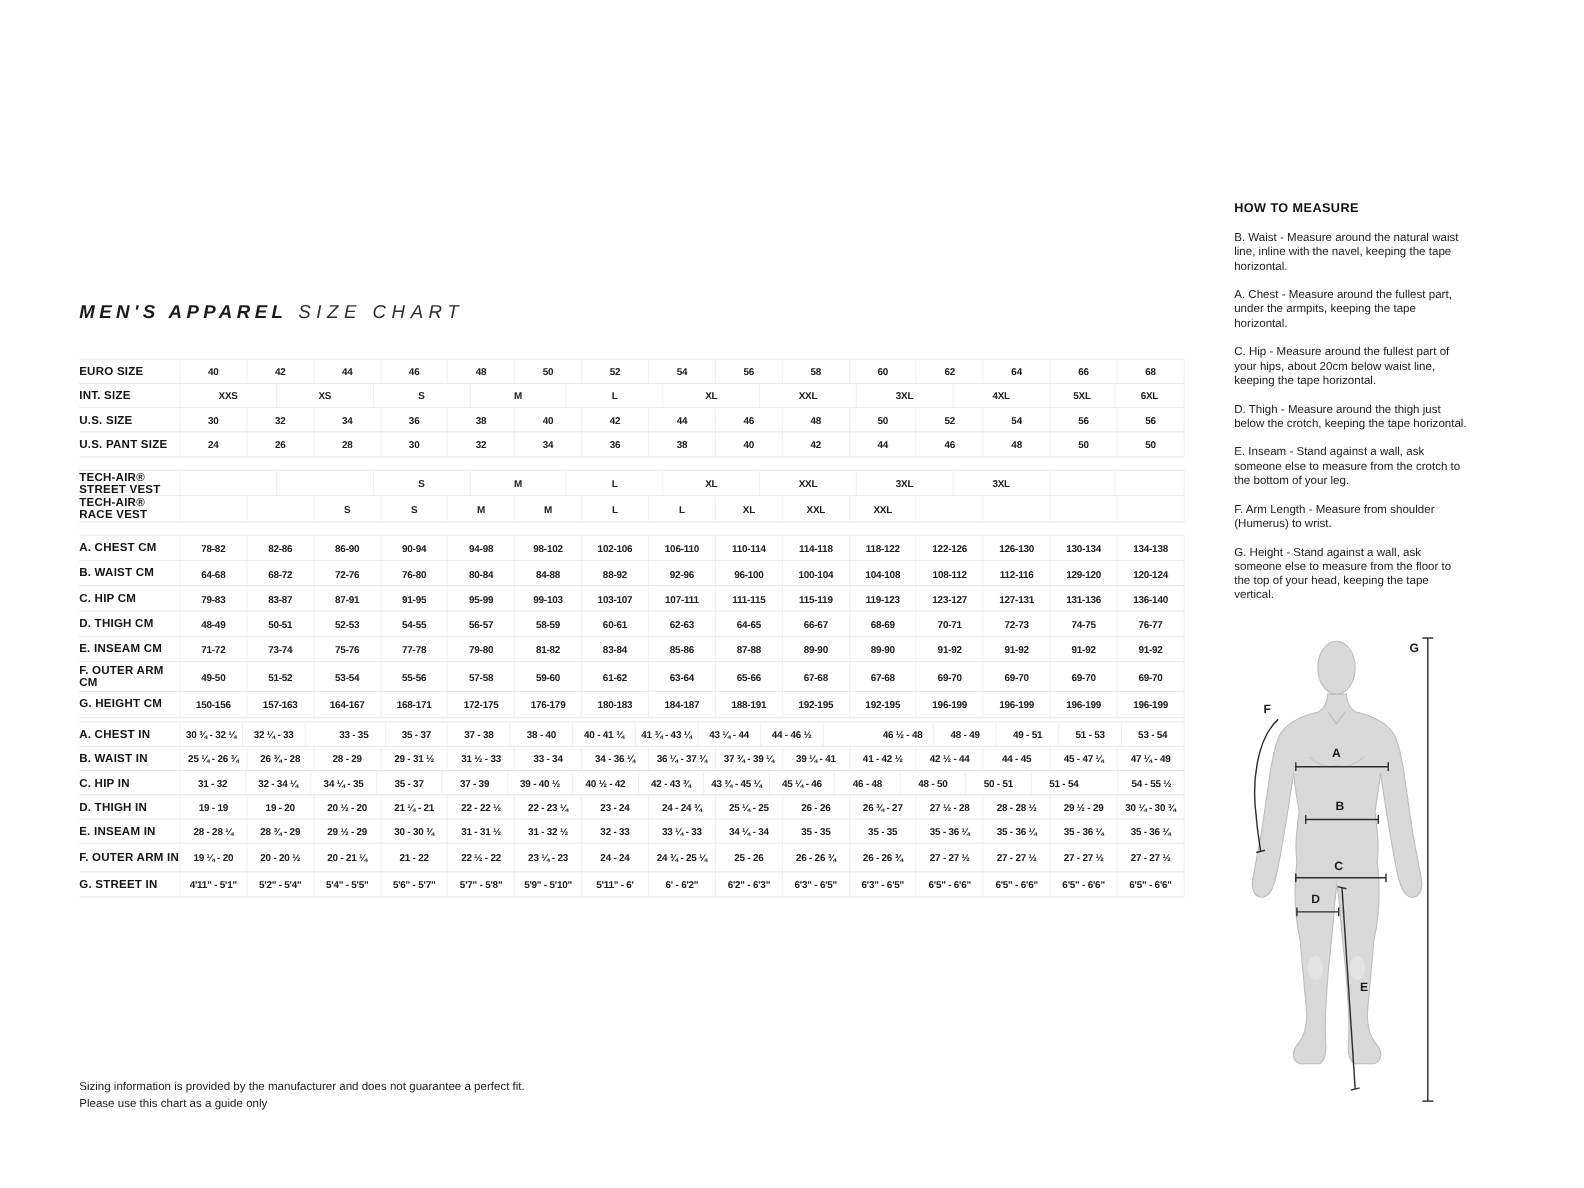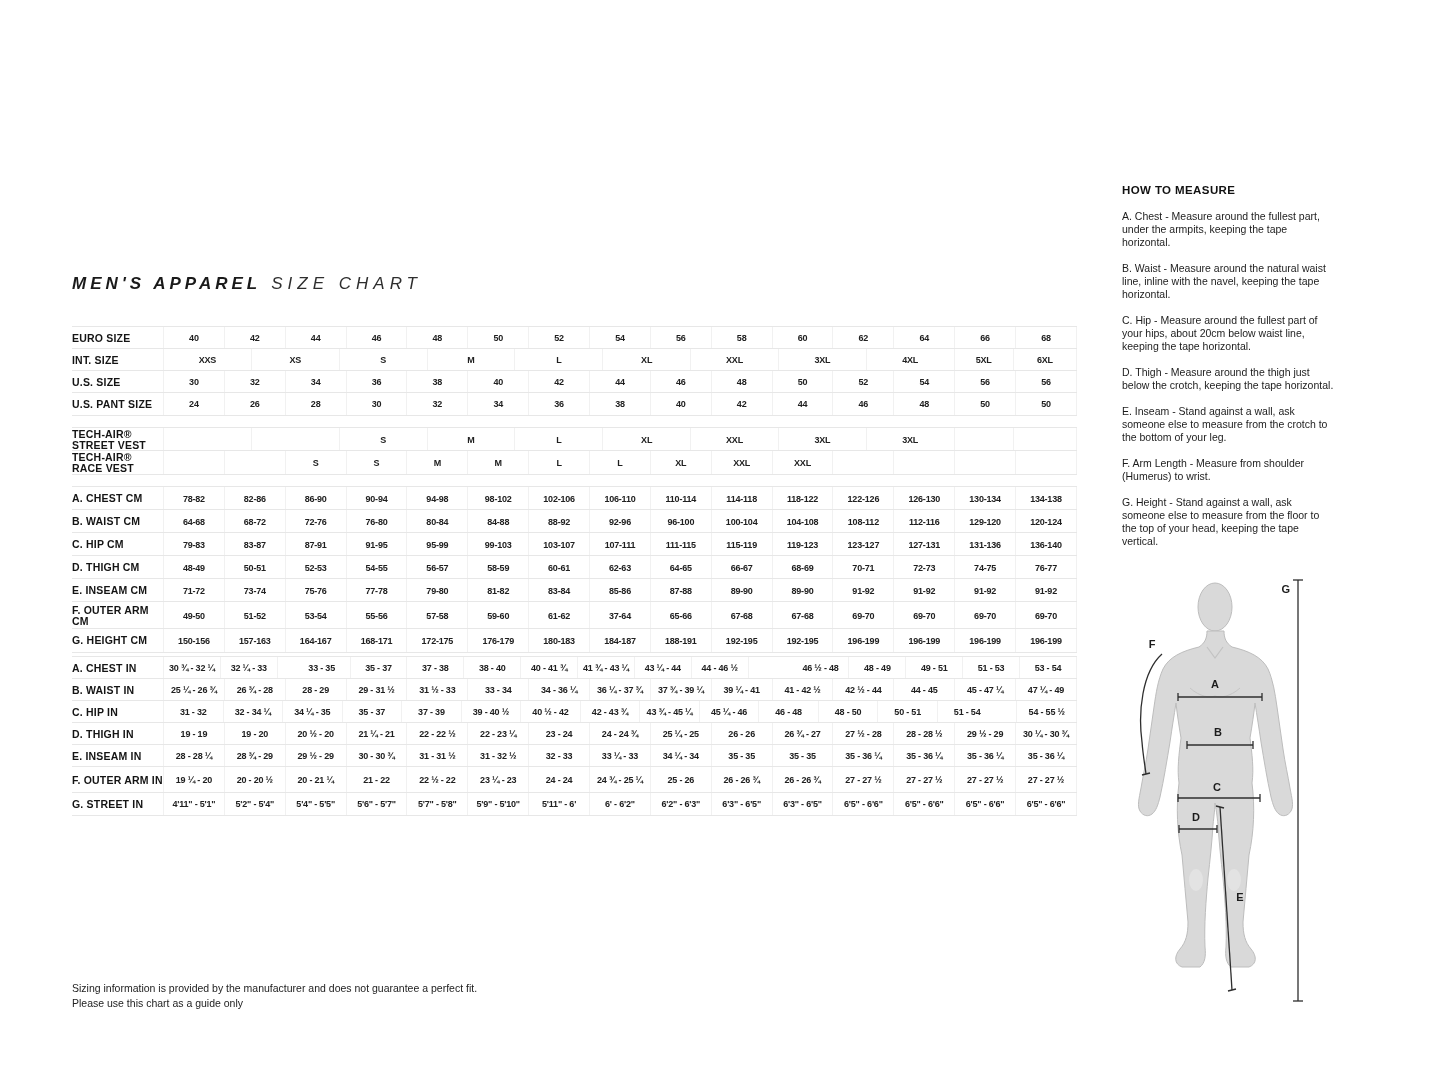--- a/index.html
+++ b/index.html
@@ -262,21 +262,21 @@
       <div class="trow" style="top: 601px; height: 27px;">
         <div class="tlabel">F. OUTER ARM CM</div>
         <div class="tdata">
           <div class="tcell" style="flex: 1 1 0%;">49-50</div>
           <div class="tcell" style="flex: 1 1 0%;">51-52</div>
           <div class="tcell" style="flex: 1 1 0%;">53-54</div>
           <div class="tcell" style="flex: 1 1 0%;">55-56</div>
           <div class="tcell" style="flex: 1 1 0%;">57-58</div>
           <div class="tcell" style="flex: 1 1 0%;">59-60</div>
           <div class="tcell" style="flex: 1 1 0%;">61-62</div>
-          <div class="tcell" style="flex: 1 1 0%;">37-64</div>
+          <div class="tcell" style="flex: 1 1 0%;">63-64</div>
           <div class="tcell" style="flex: 1 1 0%;">65-66</div>
           <div class="tcell" style="flex: 1 1 0%;">67-68</div>
           <div class="tcell" style="flex: 1 1 0%;">67-68</div>
           <div class="tcell" style="flex: 1 1 0%;">69-70</div>
           <div class="tcell" style="flex: 1 1 0%;">69-70</div>
           <div class="tcell" style="flex: 1 1 0%;">69-70</div>
           <div class="tcell" style="flex: 1 1 0%;">69-70</div>
         </div>
       </div>
       <div class="trow trow-last" style="top: 628px; height: 23px;">
@@ -437,22 +437,22 @@
           <div class="tcell" style="flex: 1 1 0%;">6'5" - 6'6"</div>
           <div class="tcell" style="flex: 1 1 0%;">6'5" - 6'6"</div>
           <div class="tcell" style="flex: 1 1 0%;">6'5" - 6'6"</div>
         </div>
       </div>
     </div>
 
   <aside class="measure">
     <h2>HOW TO MEASURE</h2>
     <div>
+        <p class="m-para">B. Waist - Measure around the natural waist line, inline with the navel, keeping the tape horizontal.</p>
         <p class="m-para">A. Chest - Measure around the fullest part, under the armpits, keeping the tape horizontal.</p>
-        <p class="m-para">B. Waist - Measure around the natural waist line, inline with the navel, keeping the tape horizontal.</p>
         <p class="m-para">C. Hip - Measure around the fullest part of your hips, about 20cm below waist line, keeping the tape horizontal.</p>
         <p class="m-para">D. Thigh - Measure around the thigh just below the crotch, keeping the tape horizontal.</p>
         <p class="m-para">E. Inseam - Stand against a wall, ask someone else to measure from the crotch to the bottom of your leg.</p>
         <p class="m-para">F. Arm Length - Measure from shoulder (Humerus) to wrist.</p>
         <p class="m-para">G. Height - Stand against a wall, ask someone else to measure from the floor to the top of your head, keeping the tape vertical.</p>
       </div>
   </aside>
 
   <div class="figure">
     <svg width="310" height="440" viewBox="0 0 310 440">

